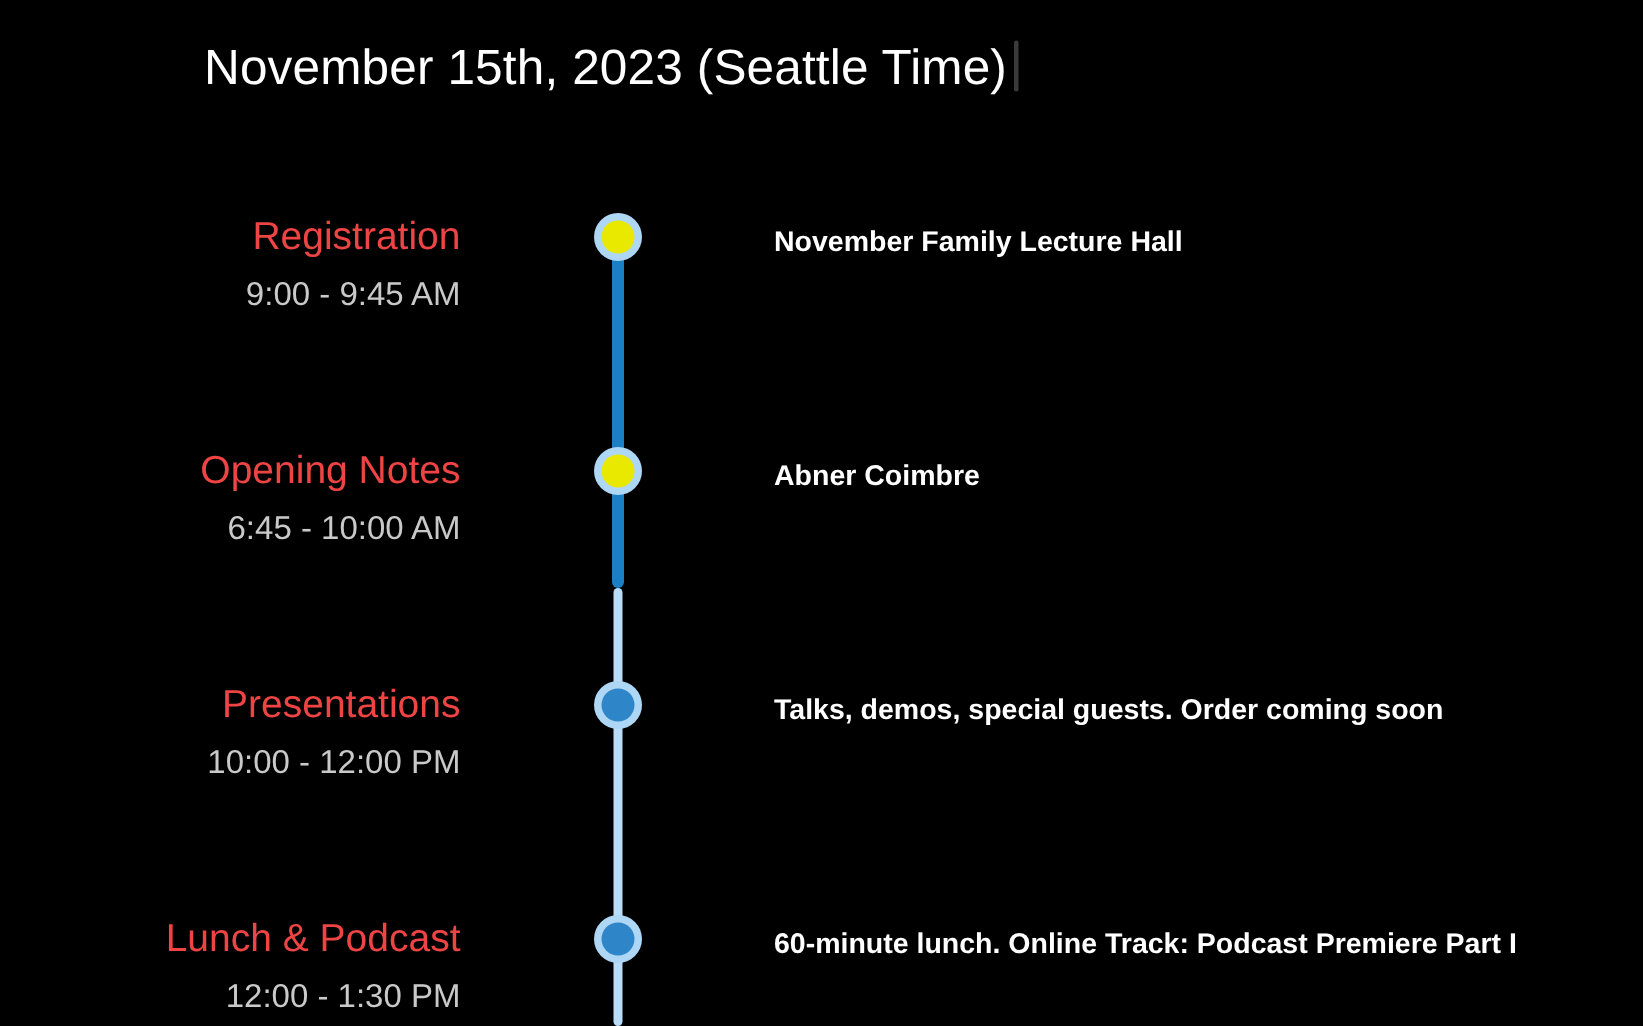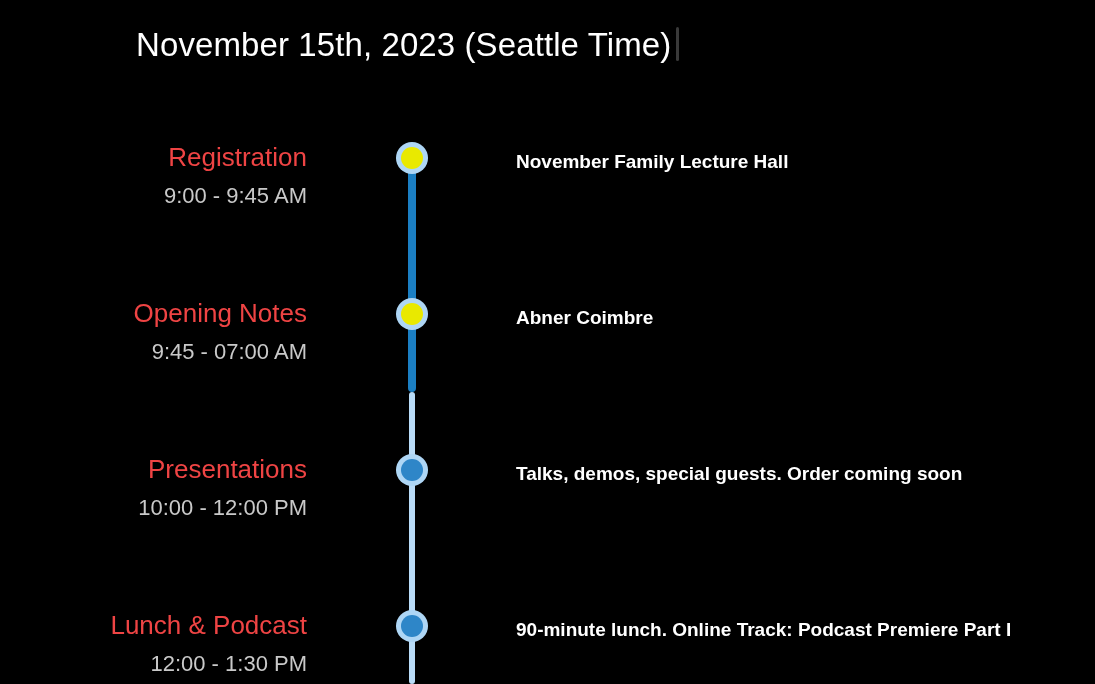--- a/index.html
+++ b/index.html
@@ -178,21 +178,21 @@
       </div>
       <div class="marker done">
         <div class="dot"></div>
       </div>
       <div class="right">November Family Lecture Hall</div>
     </div>
 
     <div class="row row-1">
       <div class="left">
         <div class="name">Opening Notes</div>
-        <div class="time">9:45 - 07:00 AM</div>
+        <div class="time">6:45 - 10:00 AM</div>
       </div>
       <div class="marker done">
         <div class="dot"></div>
       </div>
       <div class="right">Abner Coimbre</div>
     </div>
 
     <div class="row row-2">
       <div class="left">
         <div class="name">Presentations</div>
@@ -205,17 +205,17 @@
     </div>
 
     <div class="row row-3">
       <div class="left">
         <div class="name">Lunch &amp; Podcast</div>
         <div class="time">12:00 - 1:30 PM</div>
       </div>
       <div class="marker upcoming">
         <div class="dot"></div>
       </div>
-      <div class="right">90-minute lunch. Online Track: Podcast Premiere Part I</div>
+      <div class="right">60-minute lunch. Online Track: Podcast Premiere Part I</div>
     </div>
 
   </div>
 </div>
 
 </body></html>

